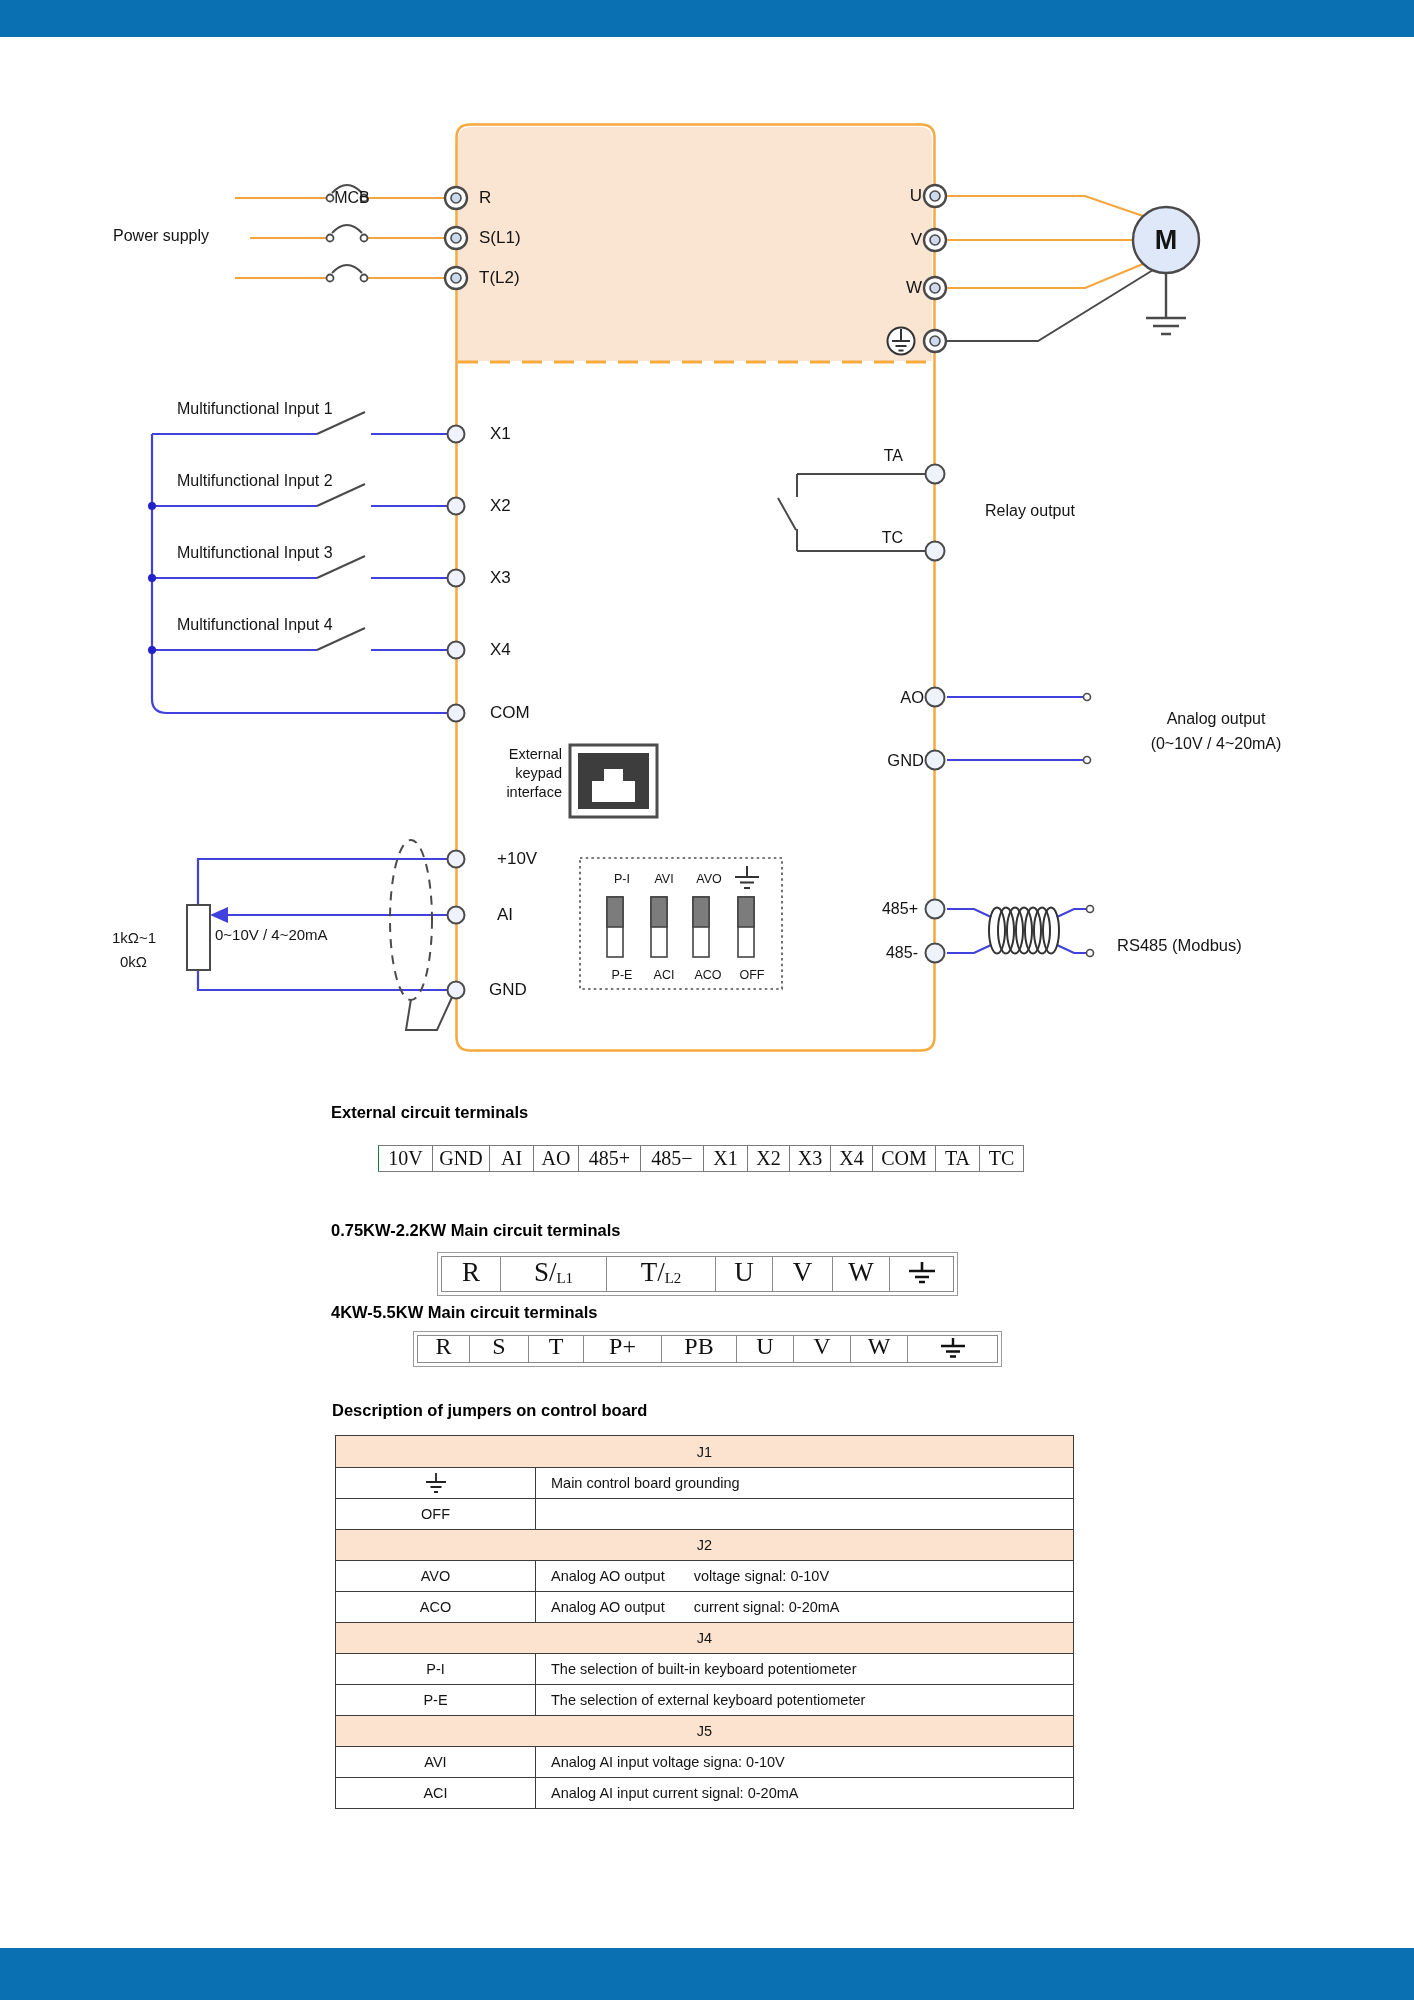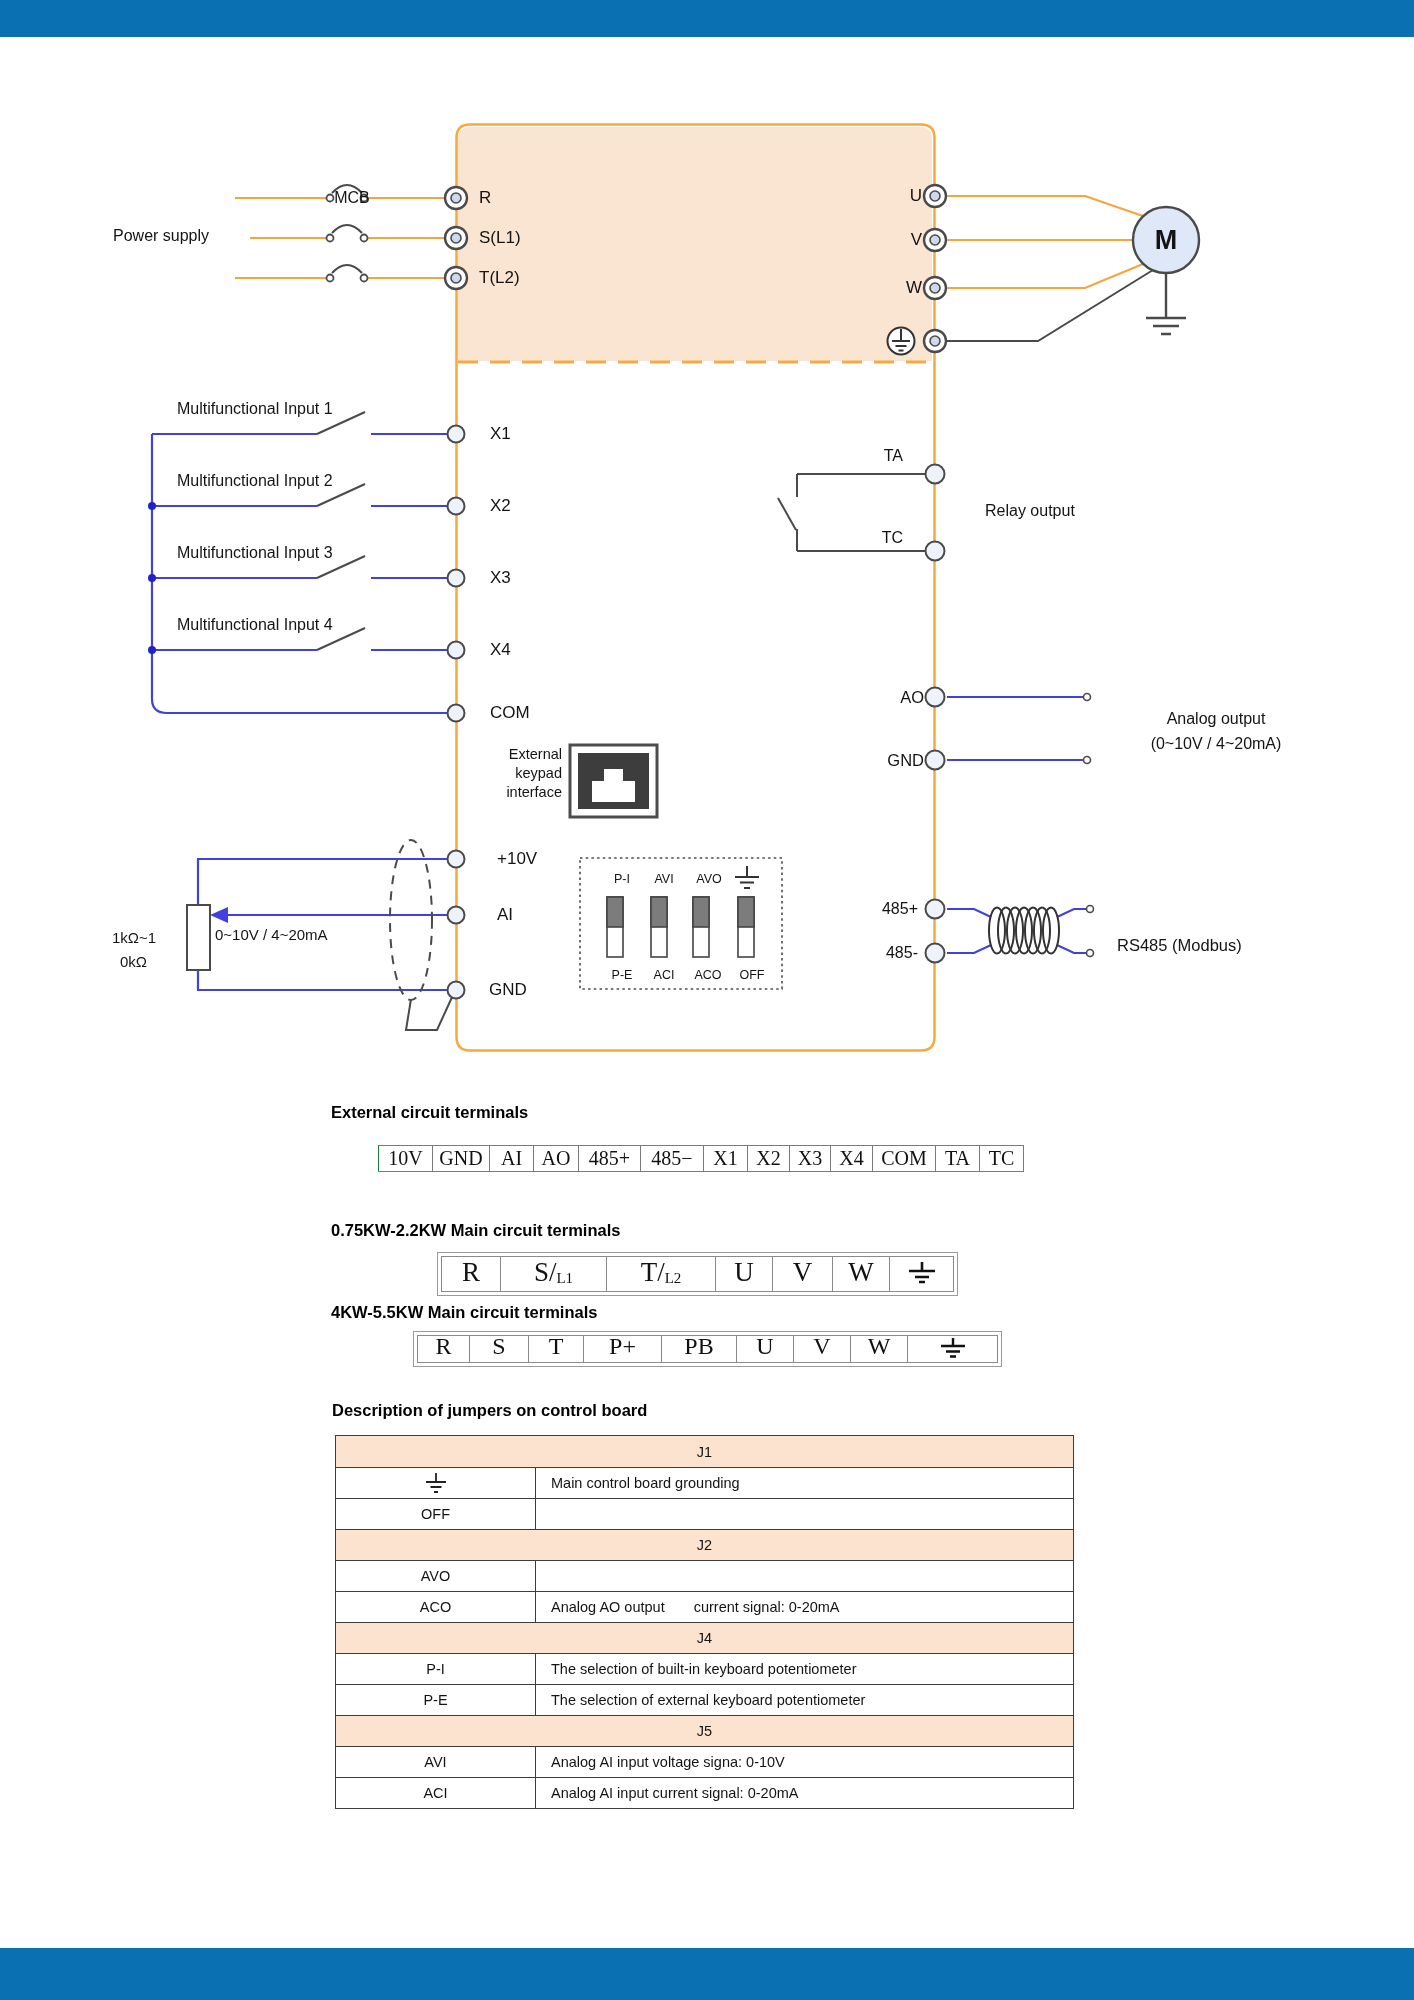--- a/index.html
+++ b/index.html
@@ -331,20 +331,21 @@
       <div class="c2">Main control board grounding</div>
     </div>
     <div class="jrow">
       <div class="c1">OFF</div>
     </div>
     <div class="jrow hd">
         <span>J2</span>
       </div>
     <div class="jrow">
       <div class="c1">AVO</div>
+      <div class="c2">Analog AO output  voltage signal: 0-10V</div>
     </div>
     <div class="jrow">
       <div class="c1">ACO</div>
       <div class="c2">Analog AO output  current signal: 0-20mA</div>
     </div>
     <div class="jrow hd">
         <span>J4</span>
       </div>
     <div class="jrow">
       <div class="c1">P-I</div>

